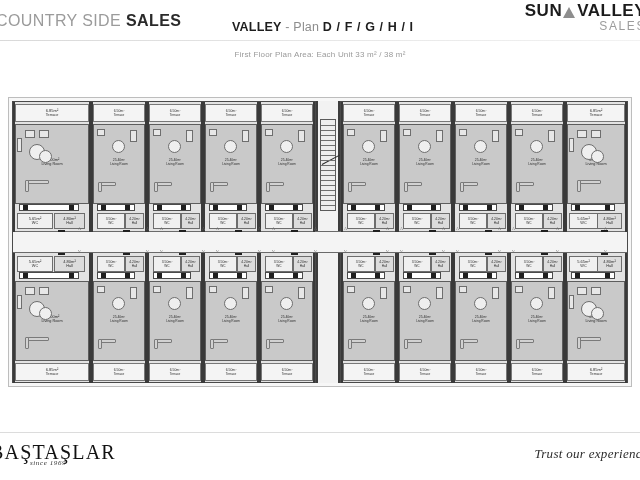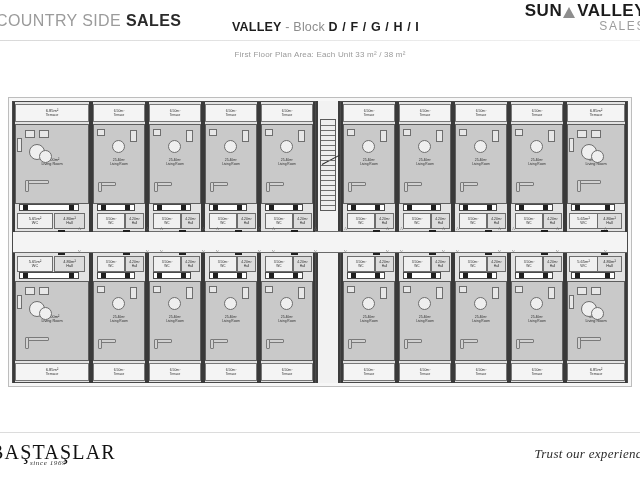--- a/index.html
+++ b/index.html
@@ -175,21 +175,21 @@
 
   <div class="header">
     <div class="hdr-left">
       <span>COUNTRY SIDE</span>
       <b>SALES</b>
     </div>
 
     <div class="hdr-center">
       <span class="strong">VALLEY</span>
       <span>-</span>
-      <span>Block</span>
+      <span>Plan</span>
       <span class="blocks">D / F / G / H / I</span>
     </div>
 
     <div class="logo">
       <div class="logo-main">
         <span>SUN</span><span class="logo-mark"></span><span>VALLEY</span>
       </div>
       <div class="logo-sub">SALES</div>
     </div>
 

